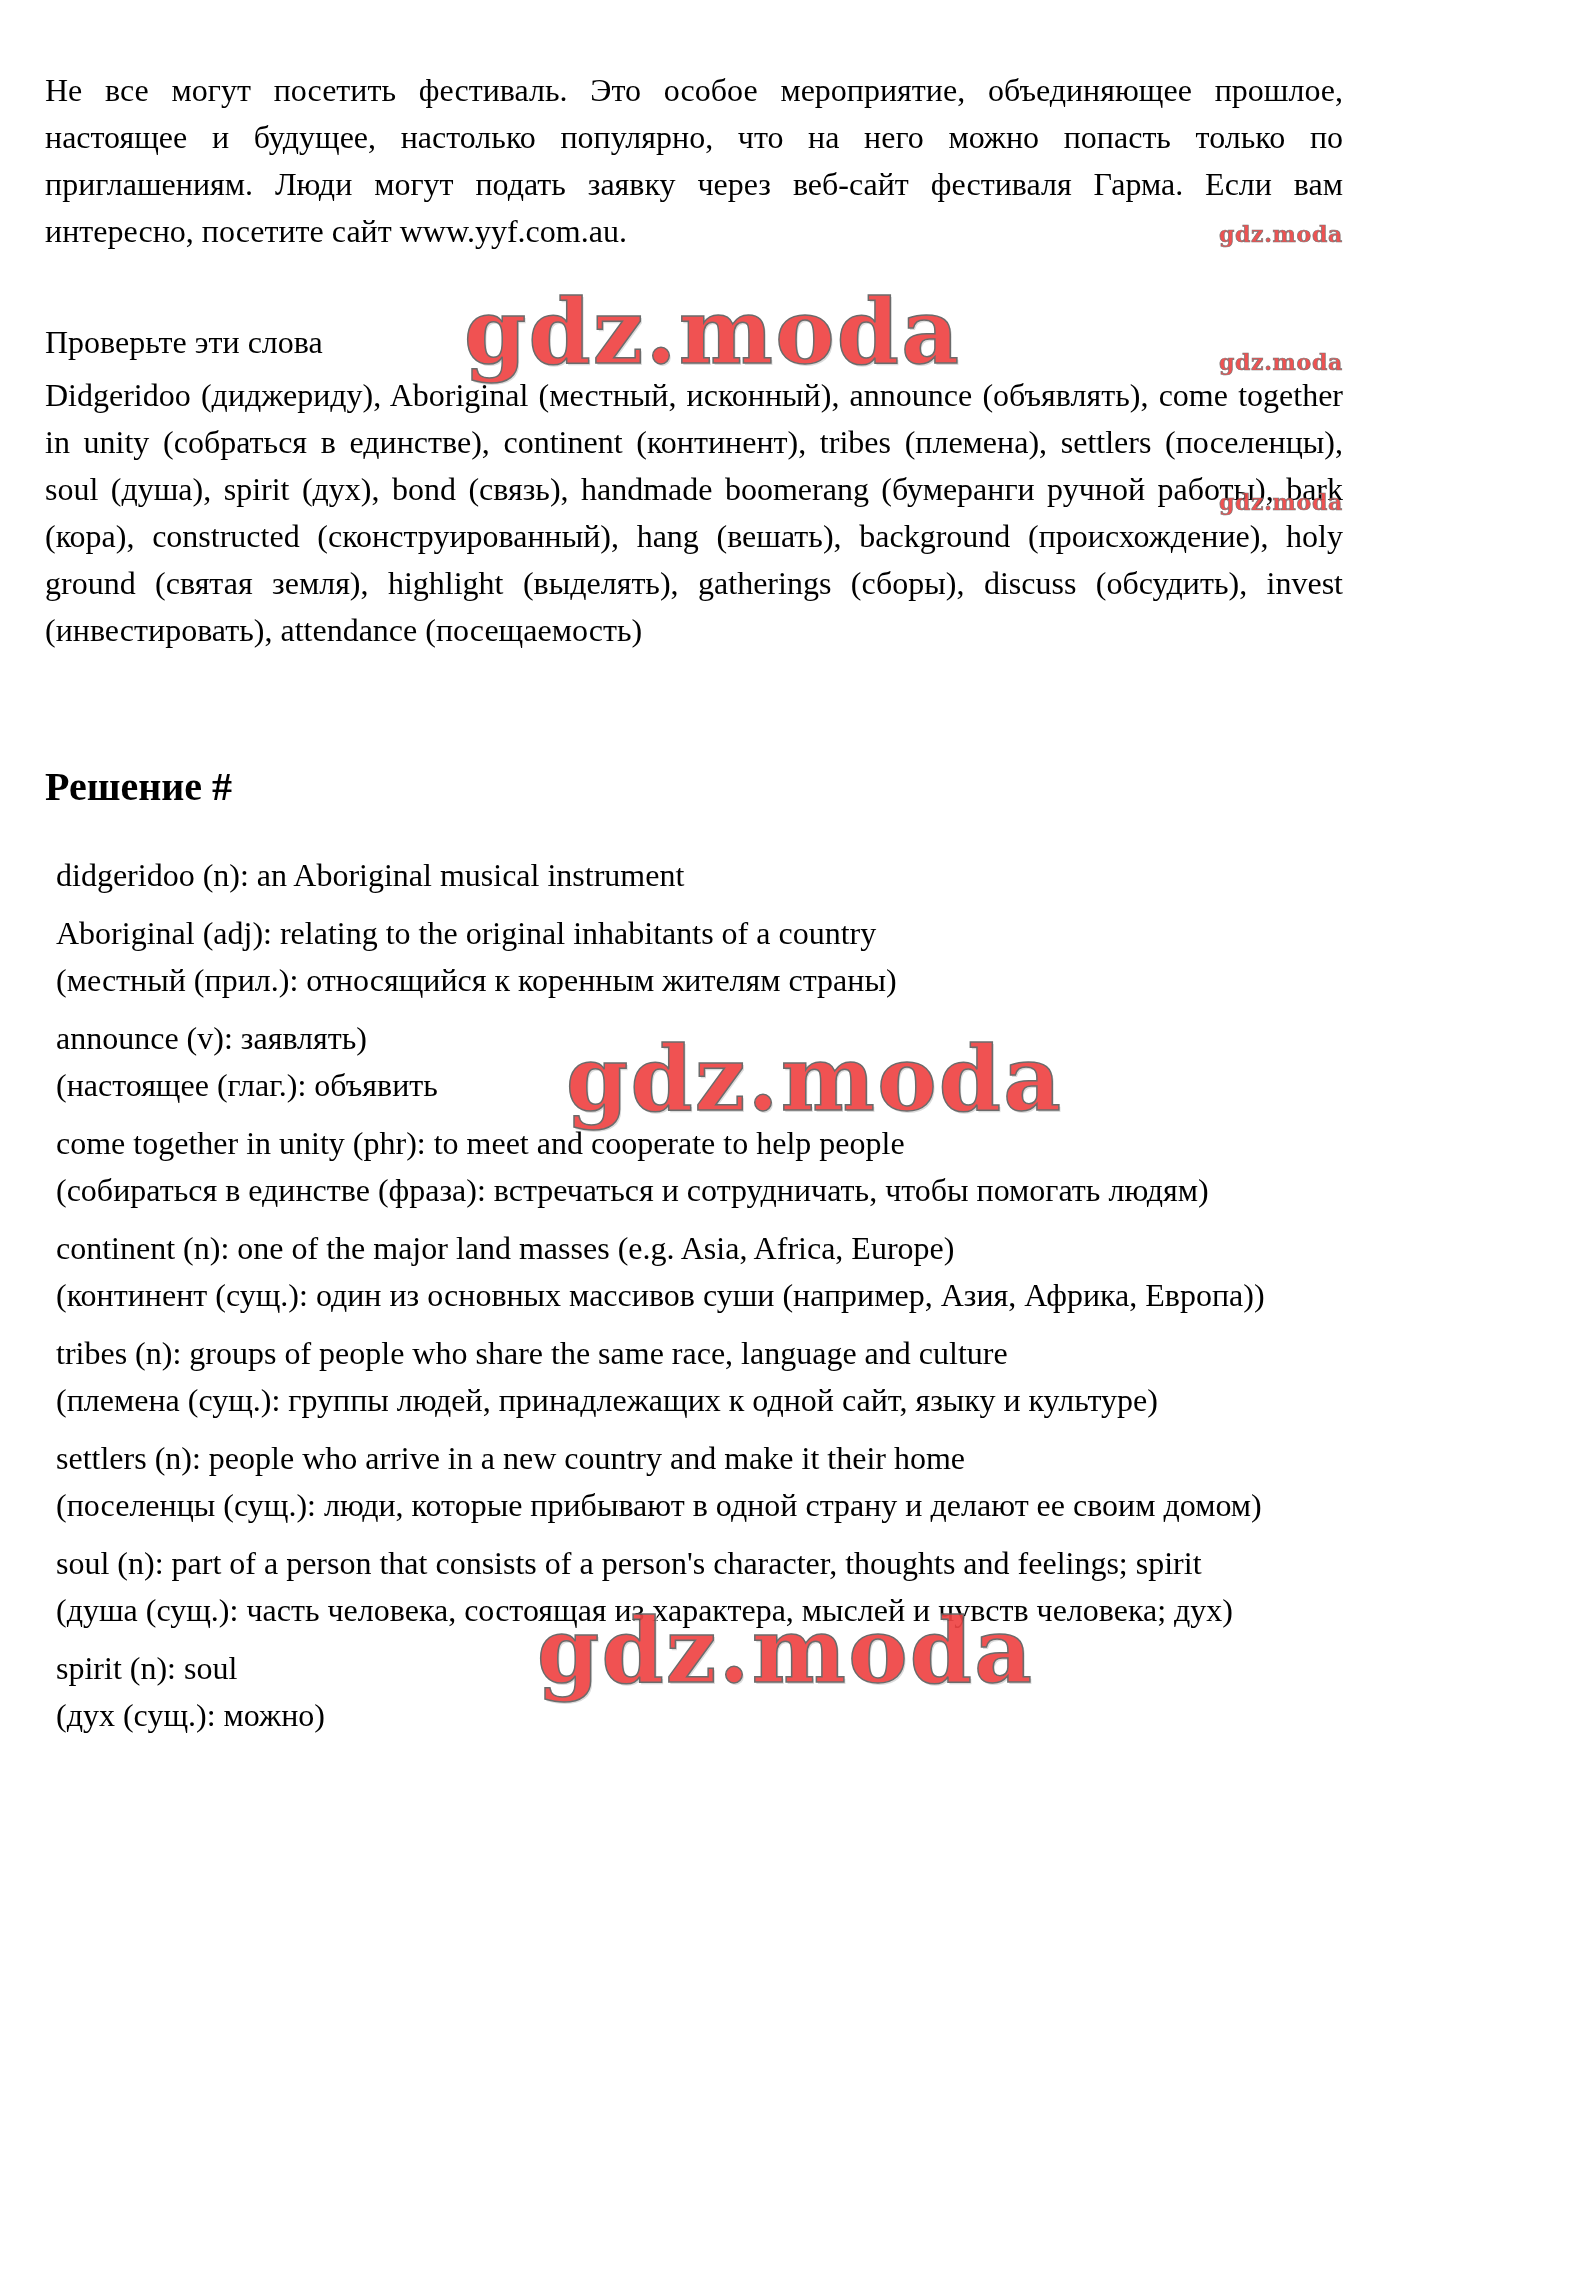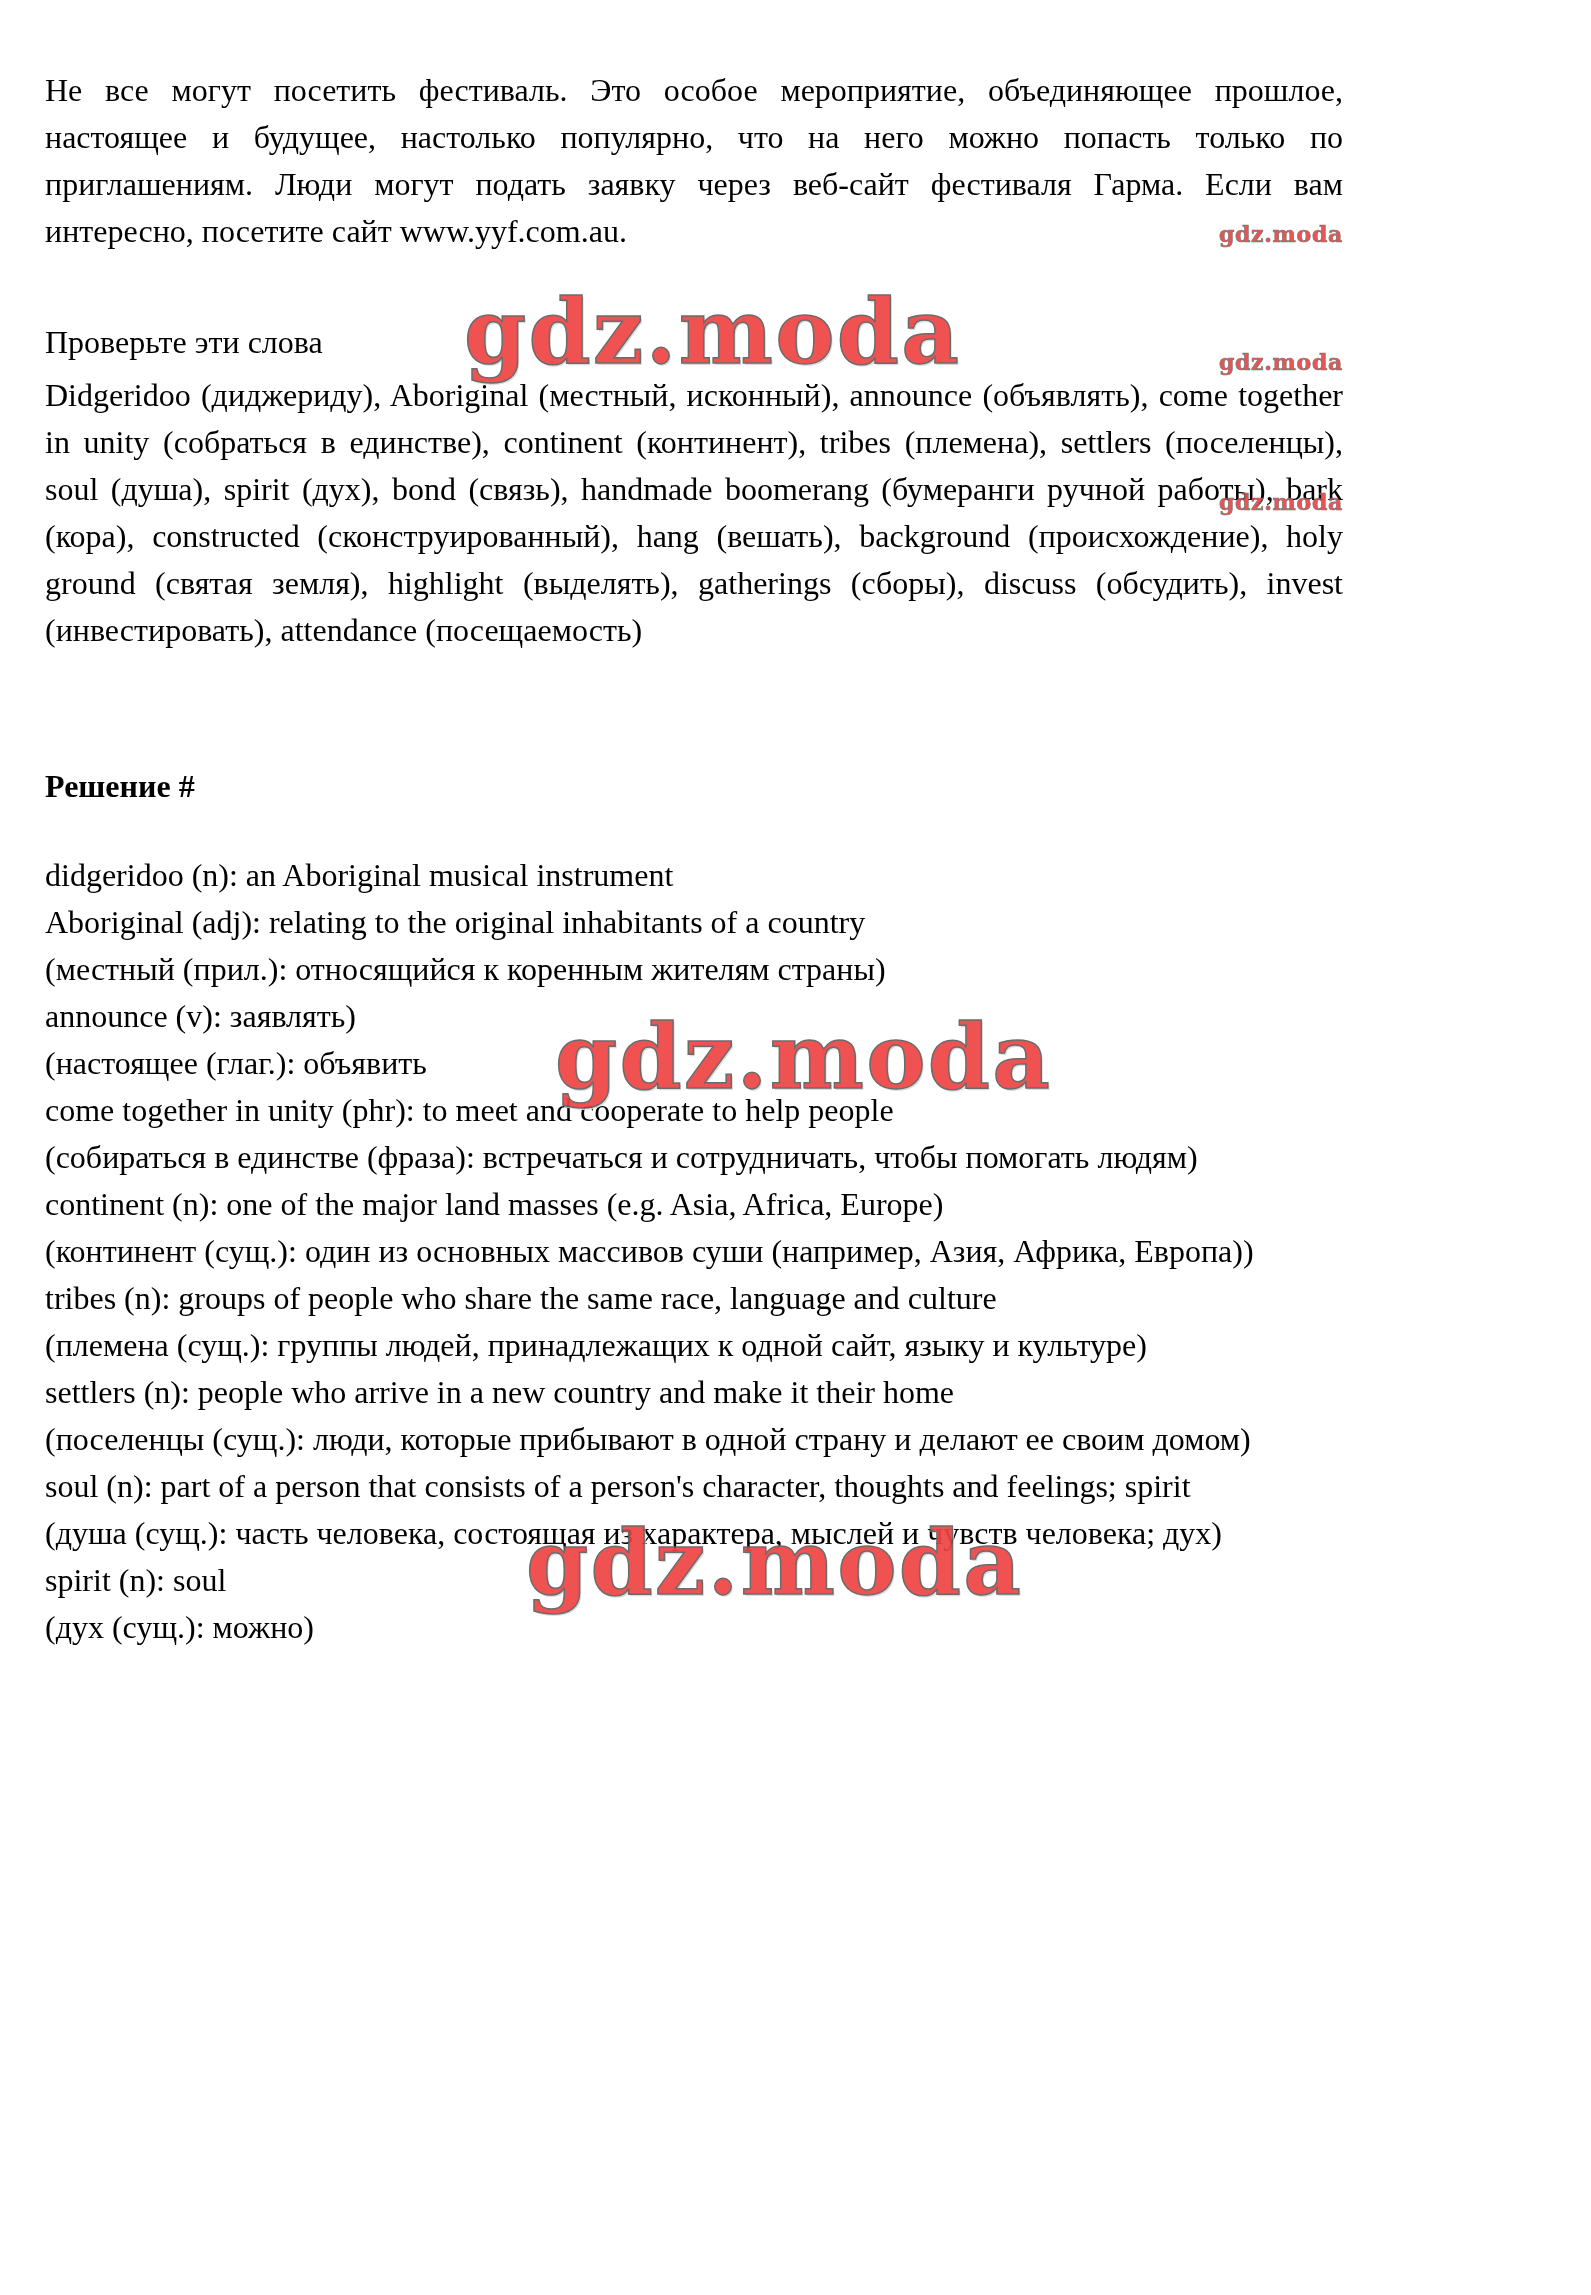--- a/index.html
+++ b/index.html
@@ -18,26 +18,26 @@
     margin: 0;
     font-size: 32px;
     line-height: 47px;
     text-align: justify;
   }
   .rel { position: relative; }
   .intro-wrap { margin-bottom: 64px; }
   .check-row { margin-bottom: 5.8px; }
   .wordlist-wrap { margin-bottom: 0; }
   h2.solution {
-    font-size: 32px;
+    font-size: 40px;
     line-height: 47px;
     font-weight: bold;
     margin: 109px 0 42px 0;
   }
-  .entry { margin: 0; }
+  .entry { margin: 11px; }
   
   .wm {
     position: absolute;
     font-family: "DejaVu Serif", serif;
     font-weight: bold;
     color: #ef4444;
     -webkit-text-stroke: 1.5px #5f5f5f;
     letter-spacing: 2.2px;
     white-space: nowrap;
     pointer-events: none;

